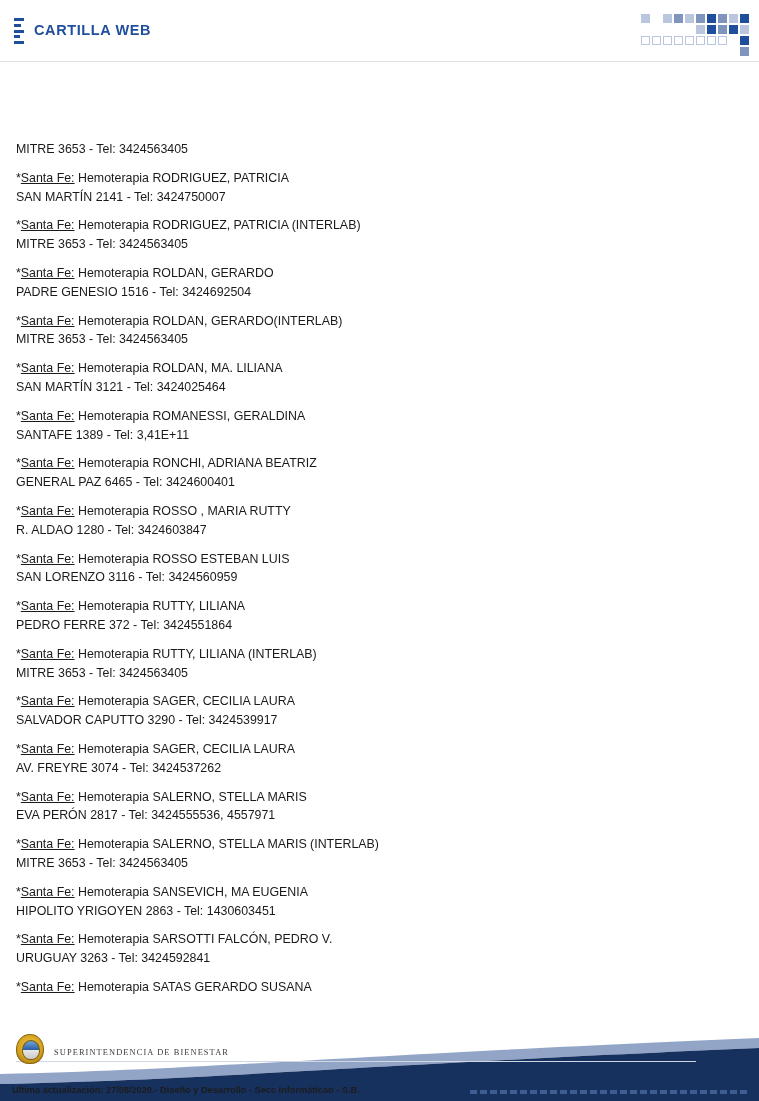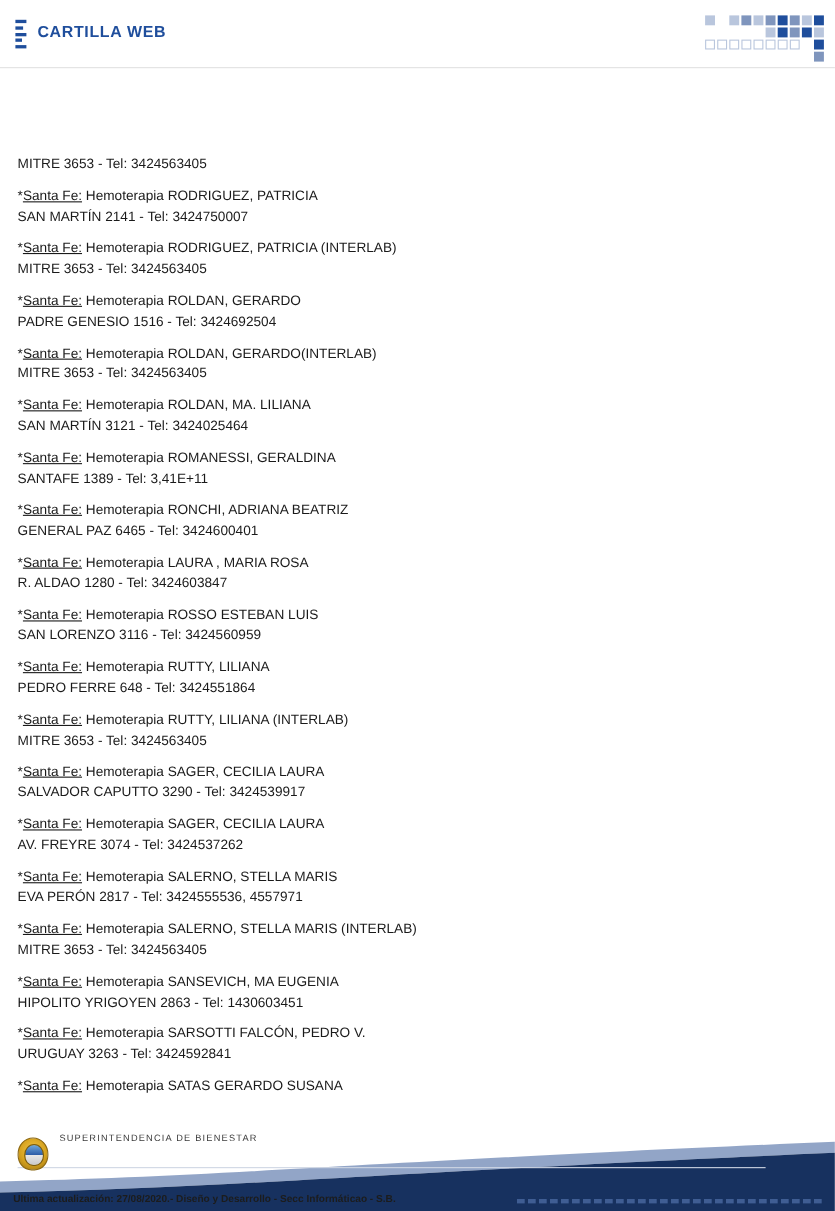--- a/index.html
+++ b/index.html
@@ -142,25 +142,25 @@
     width: 18px;
     height: 20px;
     border-radius: 50% 50% 45% 45%;
     background: linear-gradient(180deg, #6fa8dc 0%, #2f5fa8 48%, #e8e8e8 50%, #c9c9c9 100%);
     border: 1px solid #7b5c0d;
     box-sizing: border-box;
   }
   .footer-org {
     position: absolute;
     left: 54px;
-    bottom: 62px;
+    bottom: 44px;
     font-size: 8.4px;
     letter-spacing: 1.1px;
     color: #3b3b3b;
-    font-family: Liberation Sans, sans-serif;
+    font-family: Liberation Serif, serif;
   }
   .footer-hairline {
     position: absolute;
     left: 16px;
     bottom: 39px;
     width: 680px;
     height: 1px;
     background: #cfd6e4;
   }
   .footer-note {
@@ -249,30 +249,30 @@
       </div>
       <div class="entry">
         <div class="line"><span class="star">*</span><span class="prov">Santa Fe:</span> <span>Hemoterapia ROMANESSI, GERALDINA</span></div>
         <div class="line">SANTAFE 1389 - Tel: 3,41E+11</div>
       </div>
       <div class="entry">
         <div class="line"><span class="star">*</span><span class="prov">Santa Fe:</span> <span>Hemoterapia RONCHI, ADRIANA BEATRIZ</span></div>
         <div class="line">GENERAL PAZ 6465 - Tel: 3424600401</div>
       </div>
       <div class="entry">
-        <div class="line"><span class="star">*</span><span class="prov">Santa Fe:</span> <span>Hemoterapia LAURA , MARIA ROSA</span></div>
+        <div class="line"><span class="star">*</span><span class="prov">Santa Fe:</span> <span>Hemoterapia ROSSO , MARIA RUTTY</span></div>
         <div class="line">R. ALDAO 1280 - Tel: 3424603847</div>
       </div>
       <div class="entry">
         <div class="line"><span class="star">*</span><span class="prov">Santa Fe:</span> <span>Hemoterapia ROSSO ESTEBAN LUIS</span></div>
         <div class="line">SAN LORENZO 3116 - Tel: 3424560959</div>
       </div>
       <div class="entry">
         <div class="line"><span class="star">*</span><span class="prov">Santa Fe:</span> <span>Hemoterapia RUTTY, LILIANA</span></div>
-        <div class="line">PEDRO FERRE 648 - Tel: 3424551864</div>
+        <div class="line">PEDRO FERRE 372 - Tel: 3424551864</div>
       </div>
       <div class="entry">
         <div class="line"><span class="star">*</span><span class="prov">Santa Fe:</span> <span>Hemoterapia RUTTY, LILIANA (INTERLAB)</span></div>
         <div class="line">MITRE 3653 - Tel: 3424563405</div>
       </div>
       <div class="entry">
         <div class="line"><span class="star">*</span><span class="prov">Santa Fe:</span> <span>Hemoterapia SAGER, CECILIA LAURA</span></div>
         <div class="line">SALVADOR CAPUTTO 3290 - Tel: 3424539917</div>
       </div>
       <div class="entry">

